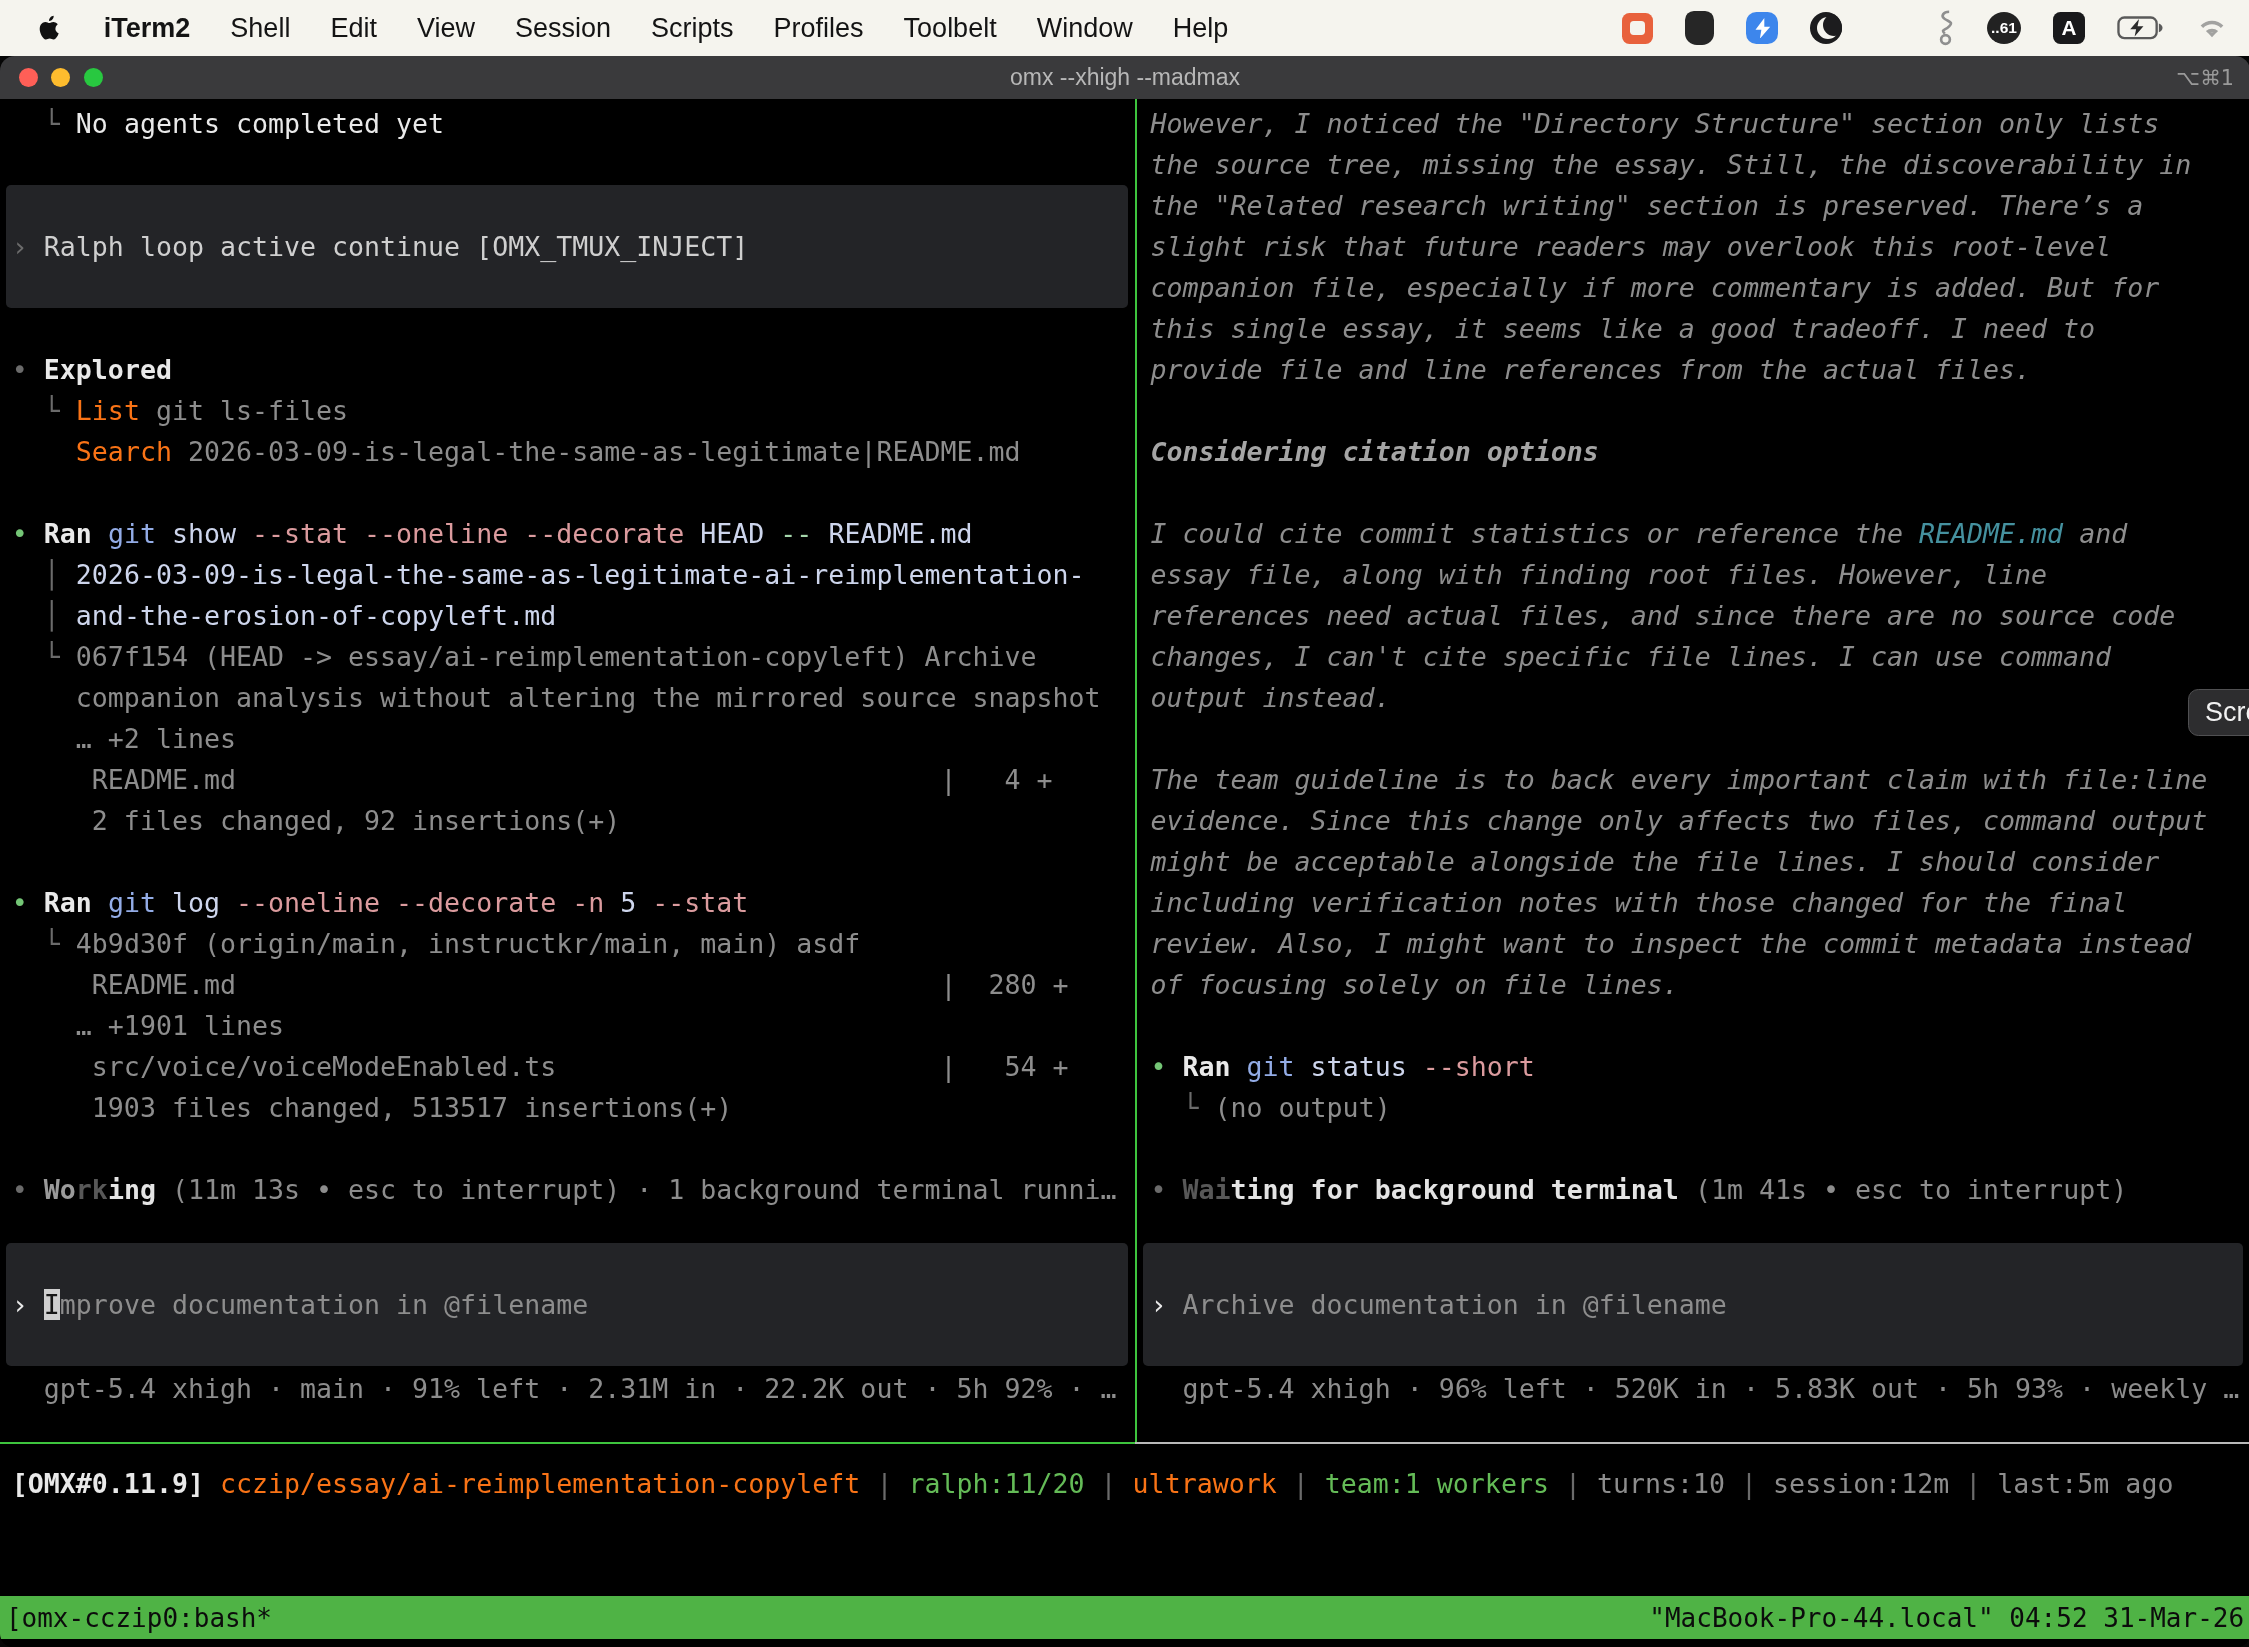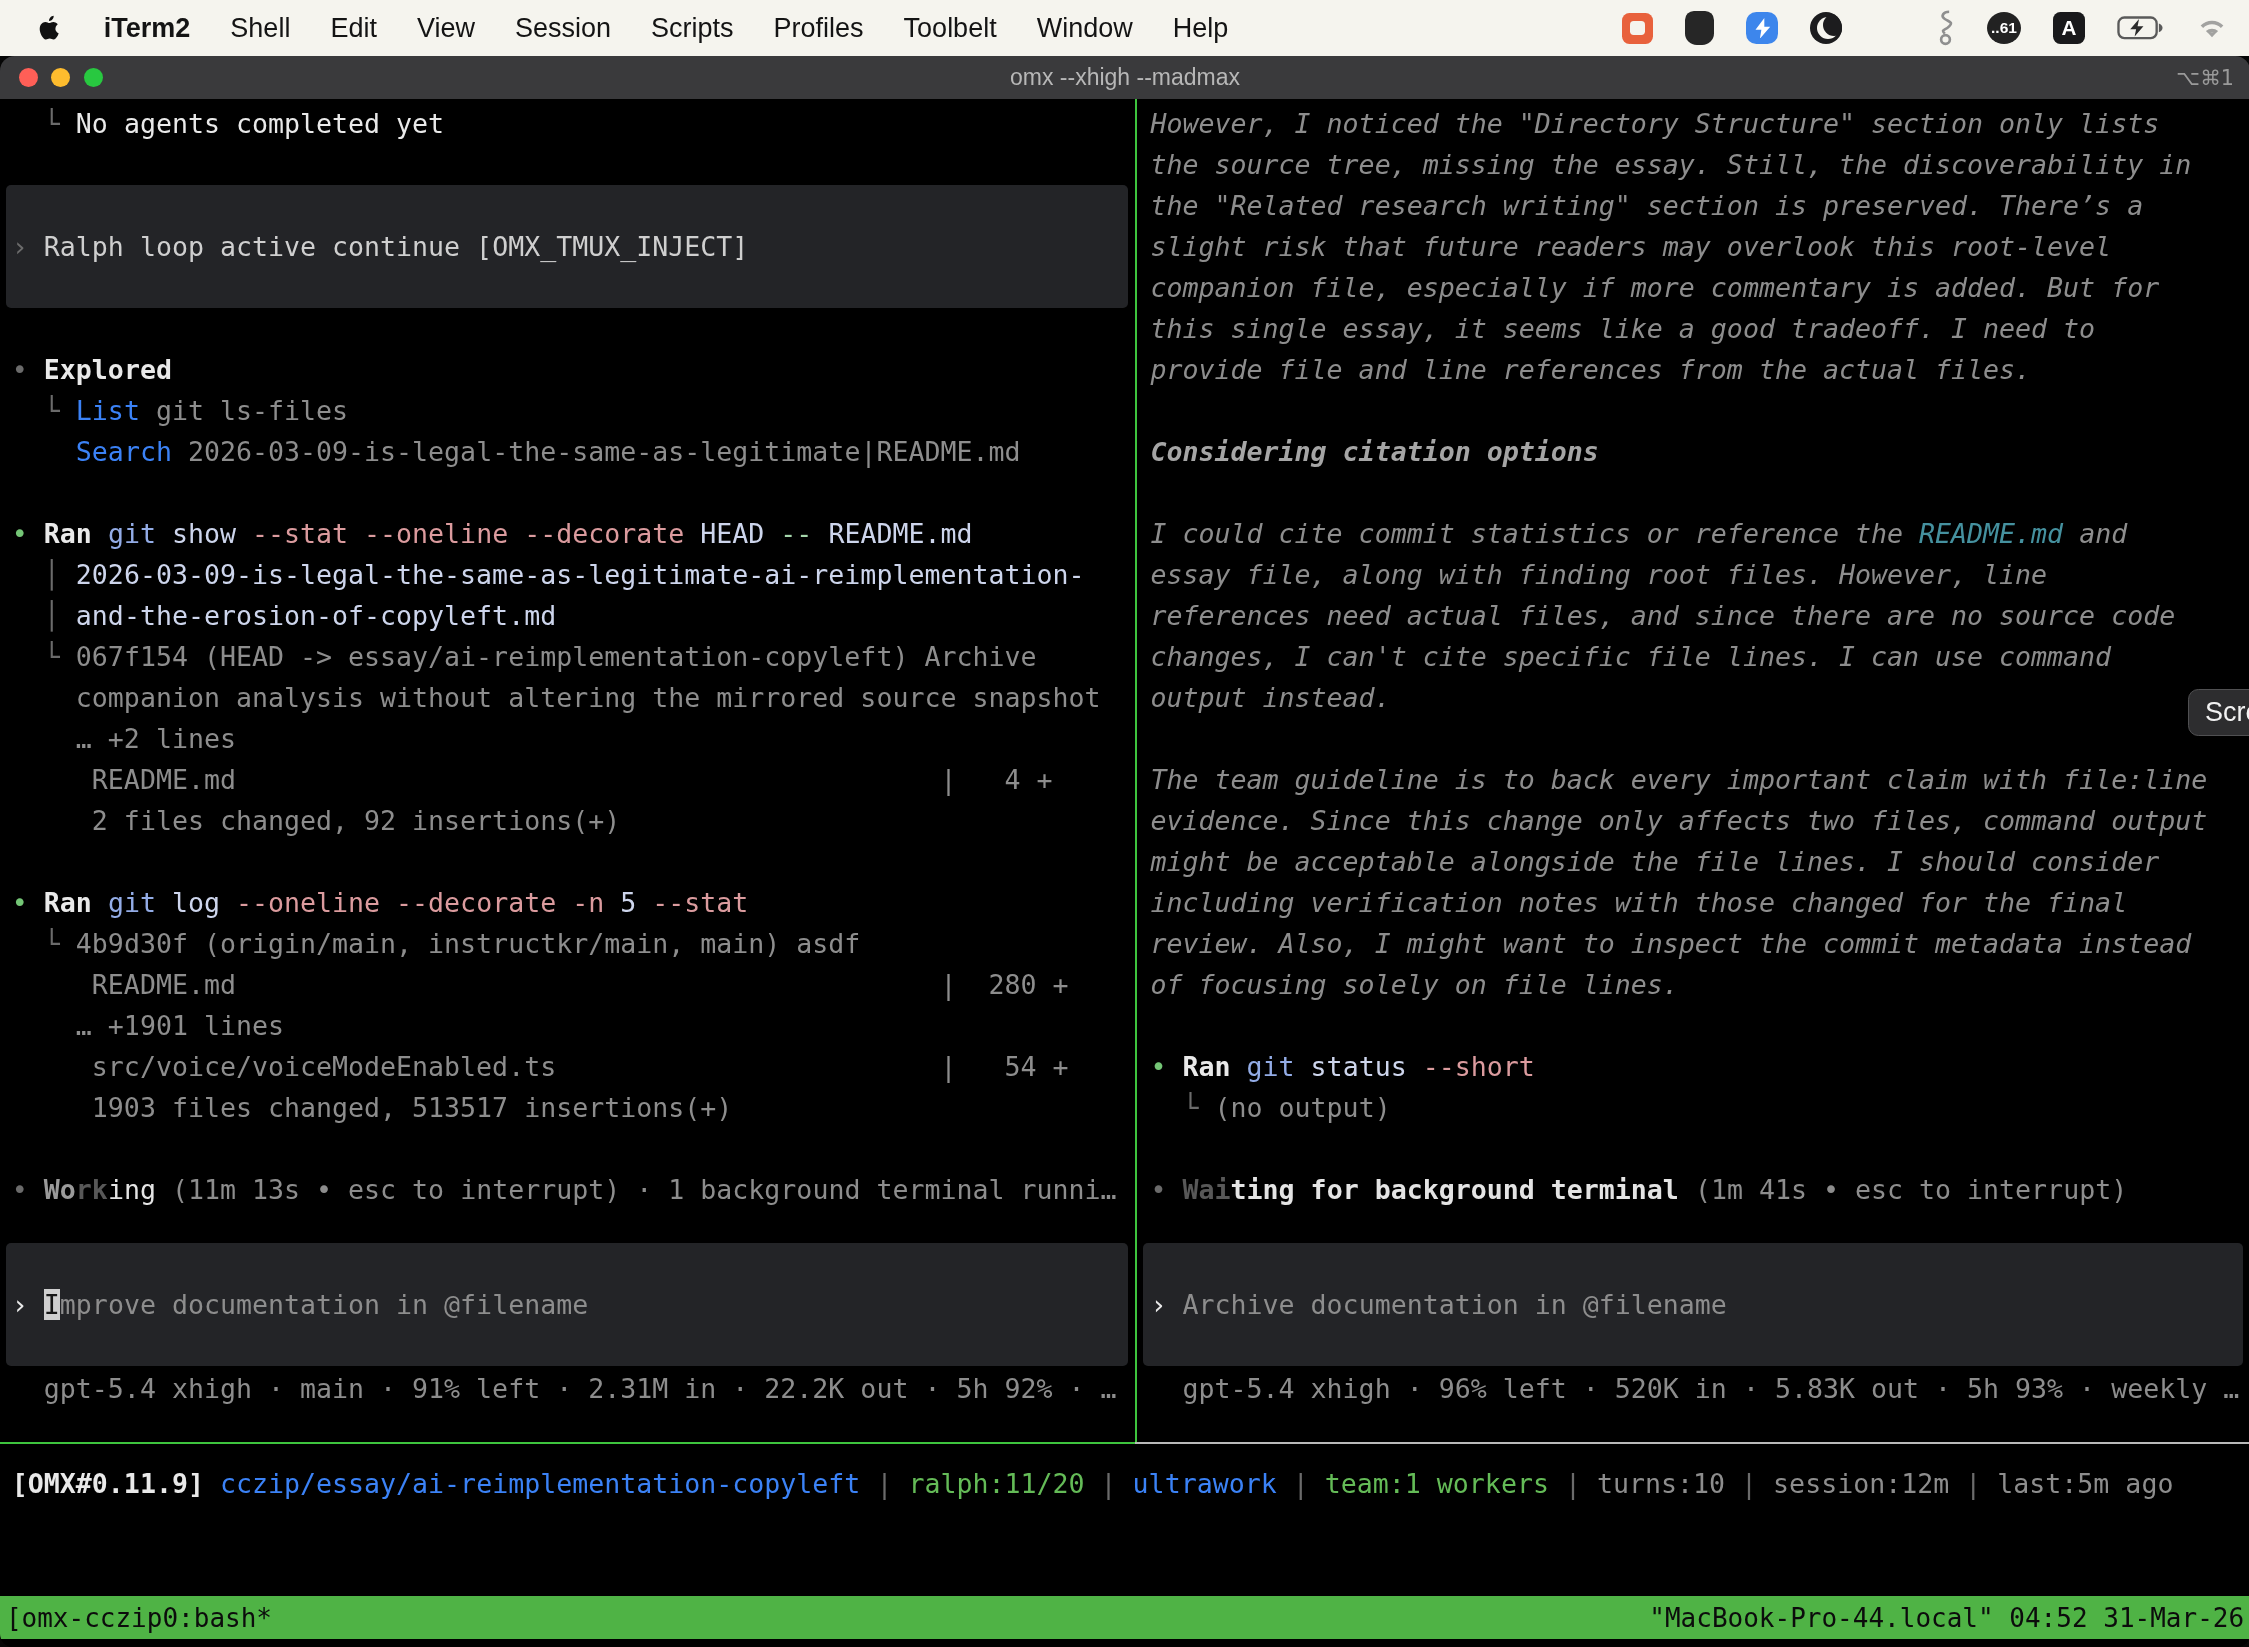--- a/index.html
+++ b/index.html
@@ -49,21 +49,21 @@
   .pane{box-sizing:border-box;overflow:hidden;}
   .pane-left{width:1135px;padding:4.4px 0 0 11.8px;}
   .vdiv{width:2.2px;height:100%;background:#3ec43e;}
   .pane-right{width:1112px;padding:4.4px 0 0 13.3px;}
   .t-line{height:41px;line-height:41px;font-size:26.6px;white-space:pre;}
   .t-gap{width:100%;}
   .t-box{background:#232427;border-radius:5px;padding:41px 0 41px 5.9px;margin:0 7.4px 0 -5.9px;}
   .pane-right .t-box{margin:0 5.9px 0 -7.4px;padding-left:7.4px;}
   
   .c-w{color:#e9e9e9;}.c-g{color:#8d8d8d;}.c-g2{color:#a5a5a5;}.c-dim{color:#6b6b6b;}
-  .c-teal{color:#3b82f6;}.c-tealit{color:#45919f;}.c-peri{color:#93ace6;}.c-arg{color:#cdd5ec;}
+  .c-teal{color:#f97316;}.c-tealit{color:#45919f;}.c-peri{color:#93ace6;}.c-arg{color:#cdd5ec;}
   .c-pink{color:#db9b9e;}.c-mint{color:#a5d6ab;}.c-gbul{color:#74c676;}.c-green{color:#64bb57;}
   .c-shimbright{color:#e4e4e4;}.c-shimmid{color:#9a9a9a;}.c-shimdim{color:#585858;}
   .c-boxtext{color:#cfcfcf;}
   .c-cursor{background:#cfcfcf;color:#161616;}
   
   .hdiv{position:absolute;top:1386px;left:0;width:2250px;height:2.2px;display:flex;}
   .hdiv .seg-l{width:1135px;background:#3ec43e;}
   .hdiv .seg-r{flex:1;background:#b9b9b9;}
   .bottom{position:absolute;top:1388px;left:0;width:2250px;height:204px;background:#000;}
   .omx-status{margin:19px 0 0 11.8px;}
@@ -186,21 +186,21 @@
         <div class="t-line"><span class="c-g">     README.md                                            |   4 +</span></div>
         <div class="t-line"><span class="c-g">     2 files changed, 92 insertions(+)</span></div>
         <div class="t-gap" style="height: 41px;"></div>
         <div class="t-line"><span class="c-gbul">• </span><span class="c-w" style="font-weight: bold;">Ran </span><span class="c-peri">git </span><span class="c-arg">log </span><span class="c-pink">--oneline --decorate </span><span class="c-pink">-n </span><span class="c-arg">5 </span><span class="c-pink">--stat</span></div>
         <div class="t-line"><span class="c-dim">  └ </span><span class="c-g">4b9d30f (origin/main, instructkr/main, main) asdf</span></div>
         <div class="t-line"><span class="c-g">     README.md                                            |  280 +</span></div>
         <div class="t-line"><span class="c-g">    … +1901 lines</span></div>
         <div class="t-line"><span class="c-g">     src/voice/voiceModeEnabled.ts                        |   54 +</span></div>
         <div class="t-line"><span class="c-g">     1903 files changed, 513517 insertions(+)</span></div>
         <div class="t-gap" style="height: 41px;"></div>
-        <div class="t-line"><span class="c-dim">• </span><span class="c-shimmid" style="font-weight: bold;">Wo</span><span class="c-shimdim" style="font-weight: bold;">rk</span><span class="c-shimbright" style="font-weight: normal;">ing</span><span class="c-g"> (11m 13s • esc to interrupt) · 1 background terminal runni…</span></div>
+        <div class="t-line"><span class="c-dim">• </span><span class="c-shimmid" style="font-weight: bold;">Wo</span><span class="c-shimdim" style="font-weight: bold;">rk</span><span class="c-shimbright" style="font-weight: bold;">ing</span><span class="c-g"> (11m 13s • esc to interrupt) · 1 background terminal runni…</span></div>
         <div class="t-gap" style="height: 33px;"></div>
         <div class="t-box">
           <div class="t-line"><span class="c-w">› </span><span class="c-cursor">I</span><span class="c-g">mprove documentation in @filename</span></div>
         </div>
         <div class="t-gap" style="height: 2.1px;"></div>
         <div class="t-line"><span class="c-g">  gpt-5.4 xhigh · main · 91% left · 2.31M in · 22.2K out · 5h 92% · …</span></div>
       </div>
     <div class="vdiv"></div>
     <div class="pane pane-right">
         <div class="t-line"><span class="c-g" style="font-style: italic;">However, I noticed the "Directory Structure" section only lists</span></div>

